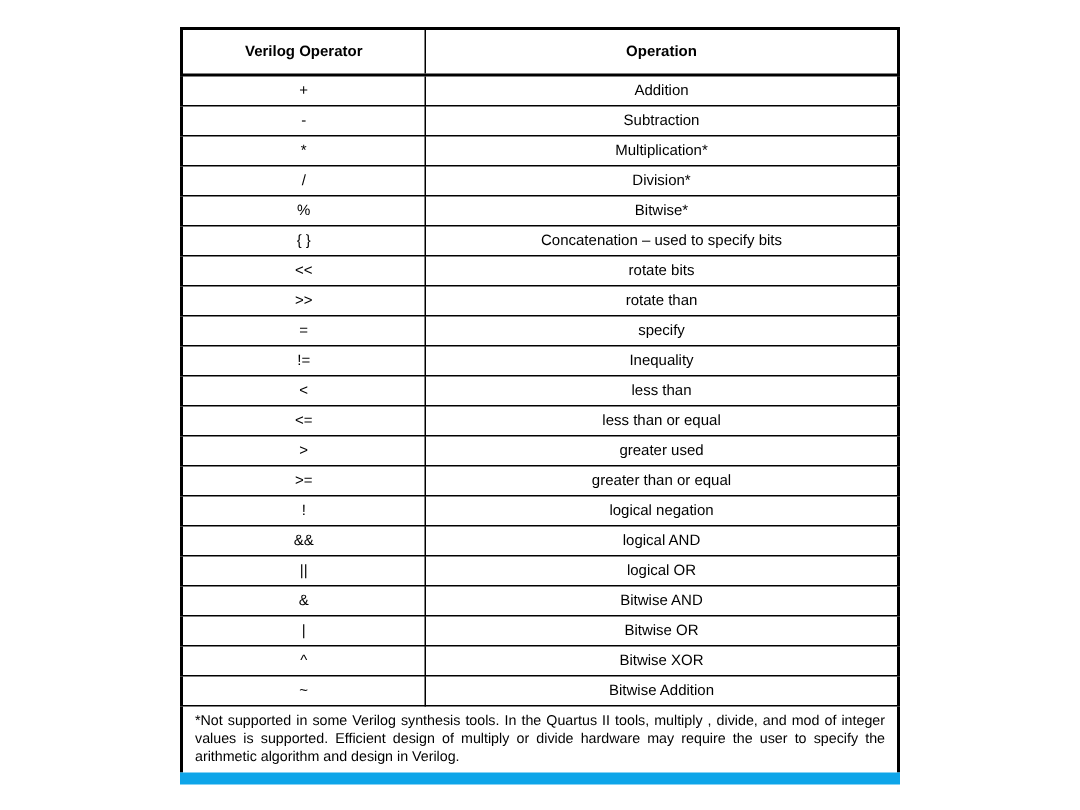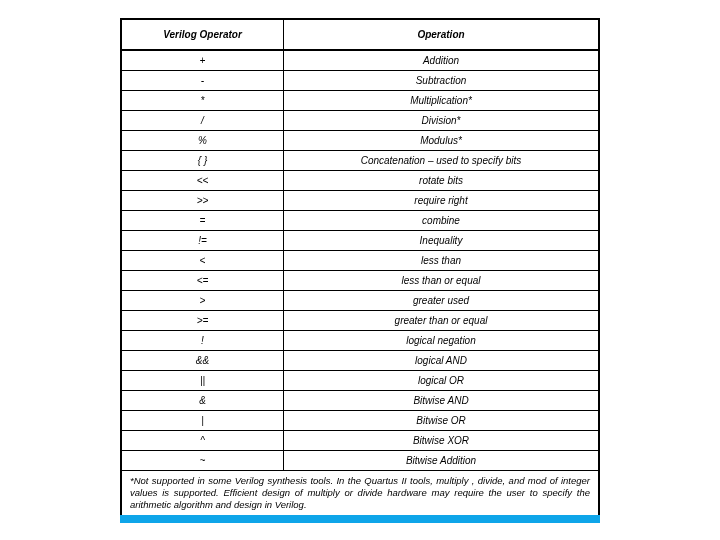--- a/index.html
+++ b/index.html
@@ -31,21 +31,20 @@
       width: 100%;
       table-layout: fixed;
     }
     th, td {
       border: 1px solid #000;
       padding: 3px 6px;
       font-size: 10px;
       text-align: center;
       vertical-align: middle;
       line-height: 1.3;
-      font-style: italic;
     }
     th {
       font-weight: bold;
       padding: 8px 6px;
     }
     col.col1 { width: 34%; }
     col.col2 { width: 66%; }
     .footnote {
       border: 1px solid #000;
       border-top: 1px solid #000;
@@ -86,37 +85,37 @@
         <tr>
           <td class="thick-left">*</td>
           <td class="thick-right">Multiplication*</td>
         </tr>
         <tr>
           <td class="thick-left">/</td>
           <td class="thick-right">Division*</td>
         </tr>
         <tr>
           <td class="thick-left">%</td>
-          <td class="thick-right">Modulus*</td>
+          <td class="thick-right">Bitwise*</td>
         </tr>
         <tr>
           <td class="thick-left">{ }</td>
           <td class="thick-right">Concatenation – used to specify bits</td>
         </tr>
         <tr>
           <td class="thick-left">&lt;&lt;</td>
           <td class="thick-right">rotate bits</td>
         </tr>
         <tr>
           <td class="thick-left">&gt;&gt;</td>
-          <td class="thick-right">require right</td>
+          <td class="thick-right">rotate than</td>
         </tr>
         <tr>
           <td class="thick-left">=</td>
-          <td class="thick-right">combine</td>
+          <td class="thick-right">specify</td>
         </tr>
         <tr>
           <td class="thick-left">!=</td>
           <td class="thick-right">Inequality</td>
         </tr>
         <tr>
           <td class="thick-left">&lt;</td>
           <td class="thick-right">less than</td>
         </tr>
         <tr>

